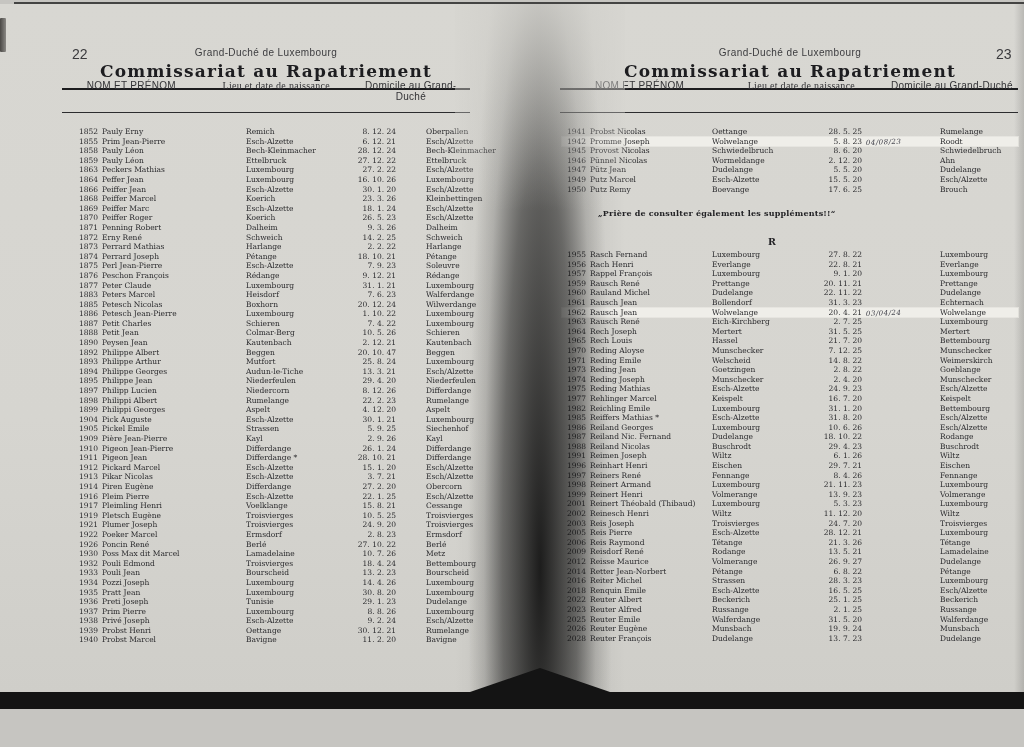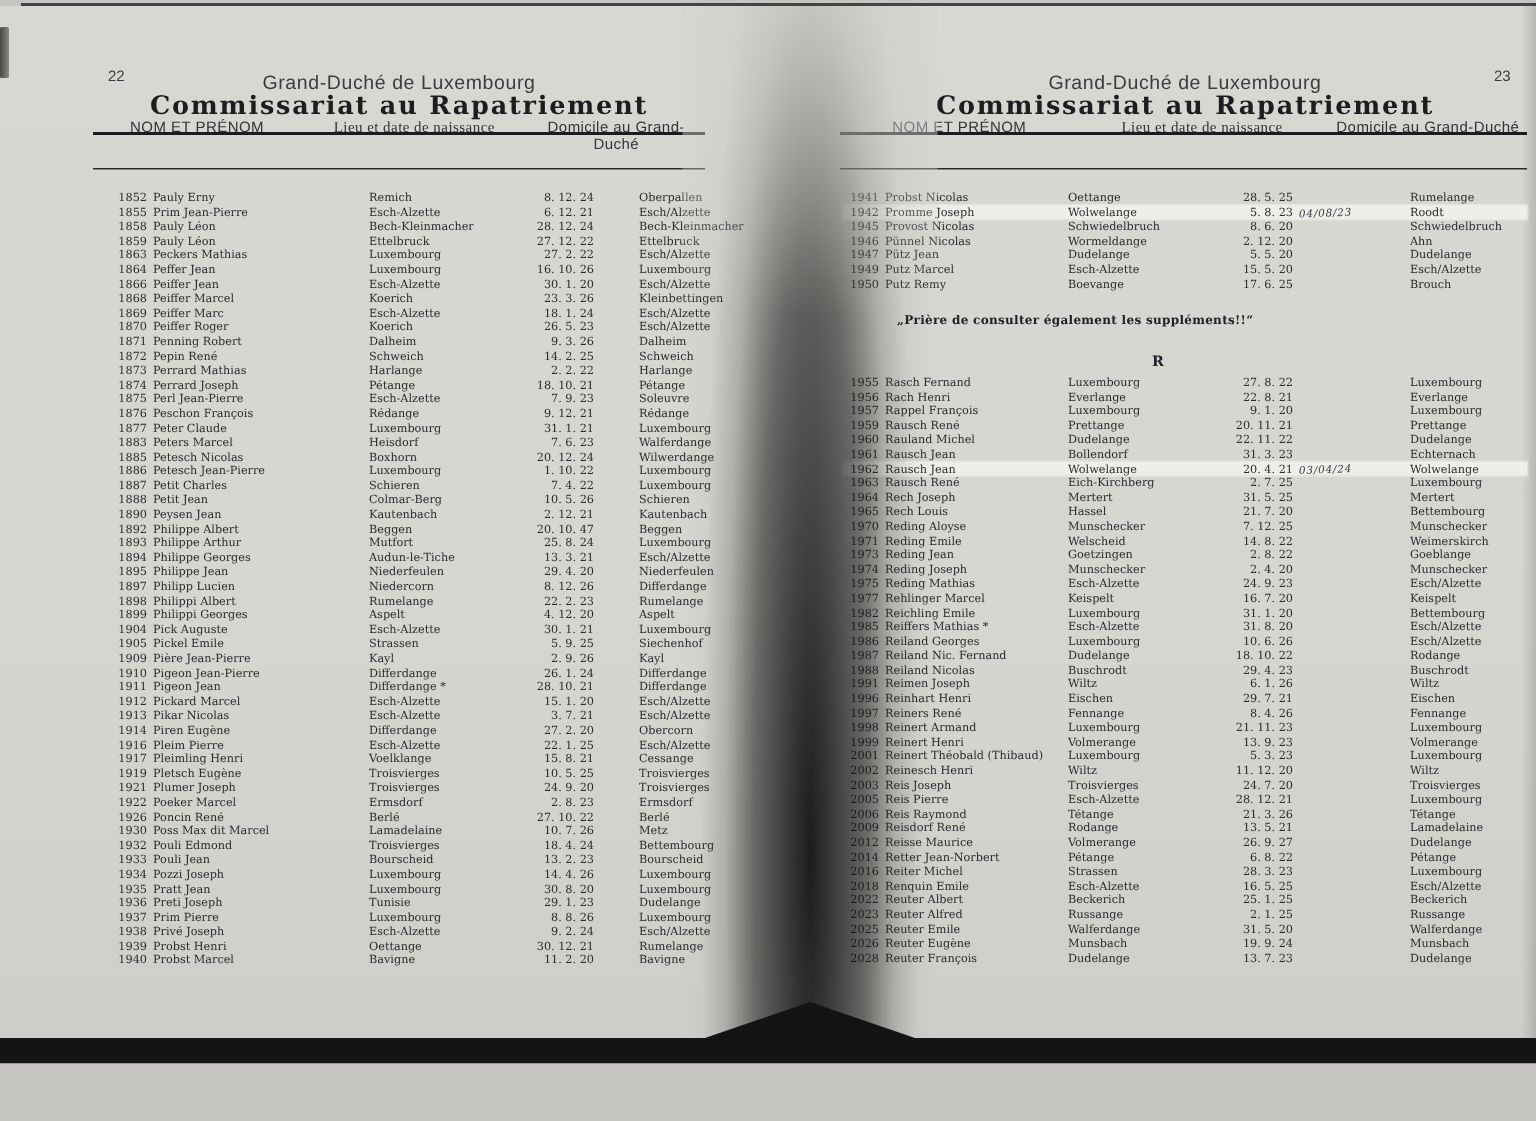--- a/index.html
+++ b/index.html
@@ -23,23 +23,23 @@
       radial-gradient(ellipse 72px 780px at 50% 82%, rgba(8,8,8,.88), rgba(18,18,18,.5) 52%, rgba(40,40,40,.16) 78%, rgba(0,0,0,0) 100%),
       linear-gradient(to right, rgba(0,0,0,0), rgba(0,0,0,.15) 50%, rgba(0,0,0,0));
   }
   .bottom-band{position:absolute;left:0;top:692px;width:1024px;height:17px;background:#141414;}
   .bottom-band::before{
     content:"";position:absolute;left:470px;top:-24px;width:0;height:0;
     border-left:70px solid transparent;border-right:70px solid transparent;border-bottom:24px solid #141414;
   }
   .below-band{position:absolute;left:0;top:709px;width:1024px;height:38px;background:#c6c5c1;}
 
-  .pagenum{position:absolute;top:46px;font-family:"Liberation Sans",sans-serif;font-size:10px;color:#3a3a3d;}
+  .pagenum{position:absolute;top:46px;font-family:"Liberation Sans",sans-serif;font-size:14px;color:#3a3a3d;}
   .pn-left{left:72px;} .pn-right{left:996px;}
-  .runhead{position:absolute;top:47px;text-align:center;font-family:"Liberation Sans",sans-serif;font-size:13px;letter-spacing:.4px;color:#3c3c3f;}
+  .runhead{position:absolute;top:47px;text-align:center;font-family:"Liberation Sans",sans-serif;font-size:10px;letter-spacing:.4px;color:#3c3c3f;}
   .rh-left{left:62px;width:408px;} .rh-right{left:562px;width:456px;}
   .title{position:absolute;top:61px;text-align:center;font-family:"DejaVu Serif",serif;font-weight:bold;font-size:17px;letter-spacing:1.2px;color:#1d1d20;}
   .t-left{left:62px;width:408px;} .t-right{left:562px;width:456px;}
 
   .rule-thick{position:absolute;height:2.4px;background:#1c1c1e;}
   .rt-left{left:62px;top:88px;width:408px;} .rt-right{left:560px;top:88px;width:458px;}
   .rule-thin{position:absolute;height:1.2px;background:#2c2c2e;}
   .rn-left{left:62px;top:112px;width:408px;} .rn-right{left:560px;top:112px;width:458px;}
   .colhead{position:absolute;top:80px;display:flex;font-family:"Liberation Sans",sans-serif;font-size:10px;letter-spacing:.3px;color:#333336;}
   .ch-left{left:62px;width:408px;} .ch-right{left:562px;width:456px;}
@@ -165,21 +165,21 @@
     <div class="row">
       <span class="c-id">1871</span>
       <span class="c-name">Penning Robert</span>
       <span class="c-birth">Dalheim</span>
       <span class="c-date">9. 3. 26</span>
       <span class="c-annot"></span>
       <span class="c-dom">Dalheim</span>
     </div>
     <div class="row">
       <span class="c-id">1872</span>
-      <span class="c-name">Pepin René</span>
+      <span class="c-name">Erny René</span>
       <span class="c-birth">Schweich</span>
       <span class="c-date">14. 2. 25</span>
       <span class="c-annot"></span>
       <span class="c-dom">Schweich</span>
     </div>
     <div class="row">
       <span class="c-id">1873</span>
       <span class="c-name">Perrard Mathias</span>
       <span class="c-birth">Harlange</span>
       <span class="c-date">2. 2. 22</span>

